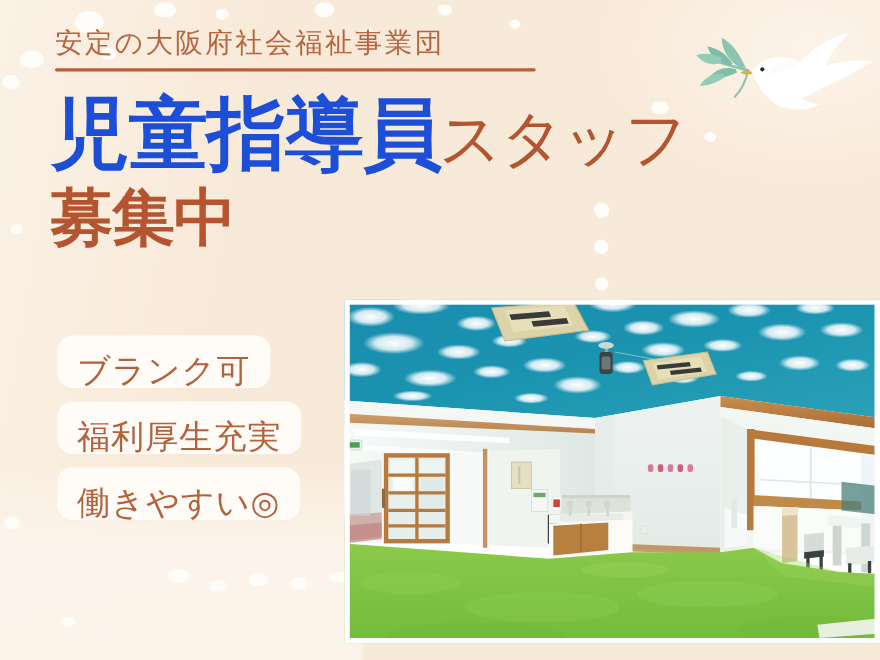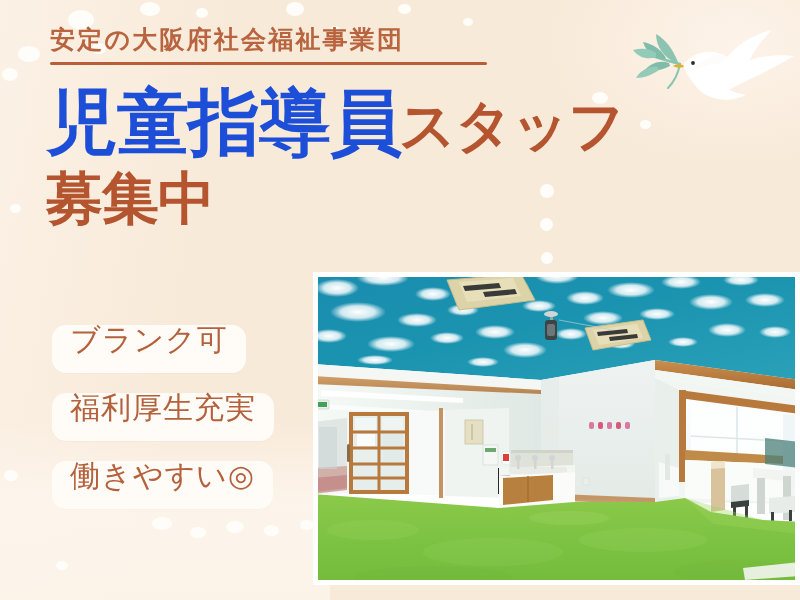--- a/index.html
+++ b/index.html
@@ -40,21 +40,21 @@
   }
   .dot.soft { background:rgba(255,253,250,.78); filter:blur(.4px); }
   
   .eyebrow-wrap {
     position:absolute; left:50px; top:24px; width:450px;
   }
   .eyebrow {
     font-size:25px;
     letter-spacing:2.2px;
     color:#b8643f;
-    font-weight:700;
+    font-weight:400;
     white-space:nowrap;
     line-height:1.25;
   }
   .eyebrow-rule {
     margin-top:7px;
     height:3px; width:437px;
     background:#b85f39;
     border-radius:2px;
   }
   
@@ -66,45 +66,44 @@
   }
   .hl-row1 { display:flex; align-items:flex-end; }
   .hl-main {
     font-size:72px;
     font-weight:700;
     letter-spacing:-1px;
     color:#1d4ed8;
   }
   .hl-sub {
     font-size:56px;
-    font-weight:700;
+    font-weight:400;
     letter-spacing:-1px;
     color:#b4552f;
     margin-left:-2px;
     padding-bottom:4px;
   }
   .hl-row2 {
     font-size:57px;
     font-weight:700;
     letter-spacing:-1px;
     color:#b4552f;
     margin-top:12px;
   }
   
   .badges { position:absolute; left:52px; top:305px; }
   .badge {
-    display:flex; align-items:flex-start;
+    display:flex; align-items:flex-end;
     background:#fffcf7;
     border-radius:14px;
     height:48px;
     padding:0 18px;
     margin-bottom:12px;
     width:max-content;
     box-shadow:0 1px 0 rgba(190,150,115,.05);
-    margin-top:20px;
   }
   .badge-label {
     font-size:30px;
     font-weight:500;
     color:#b4613c;
     letter-spacing:1px;
     line-height:1;
     white-space:nowrap;
   }
   

